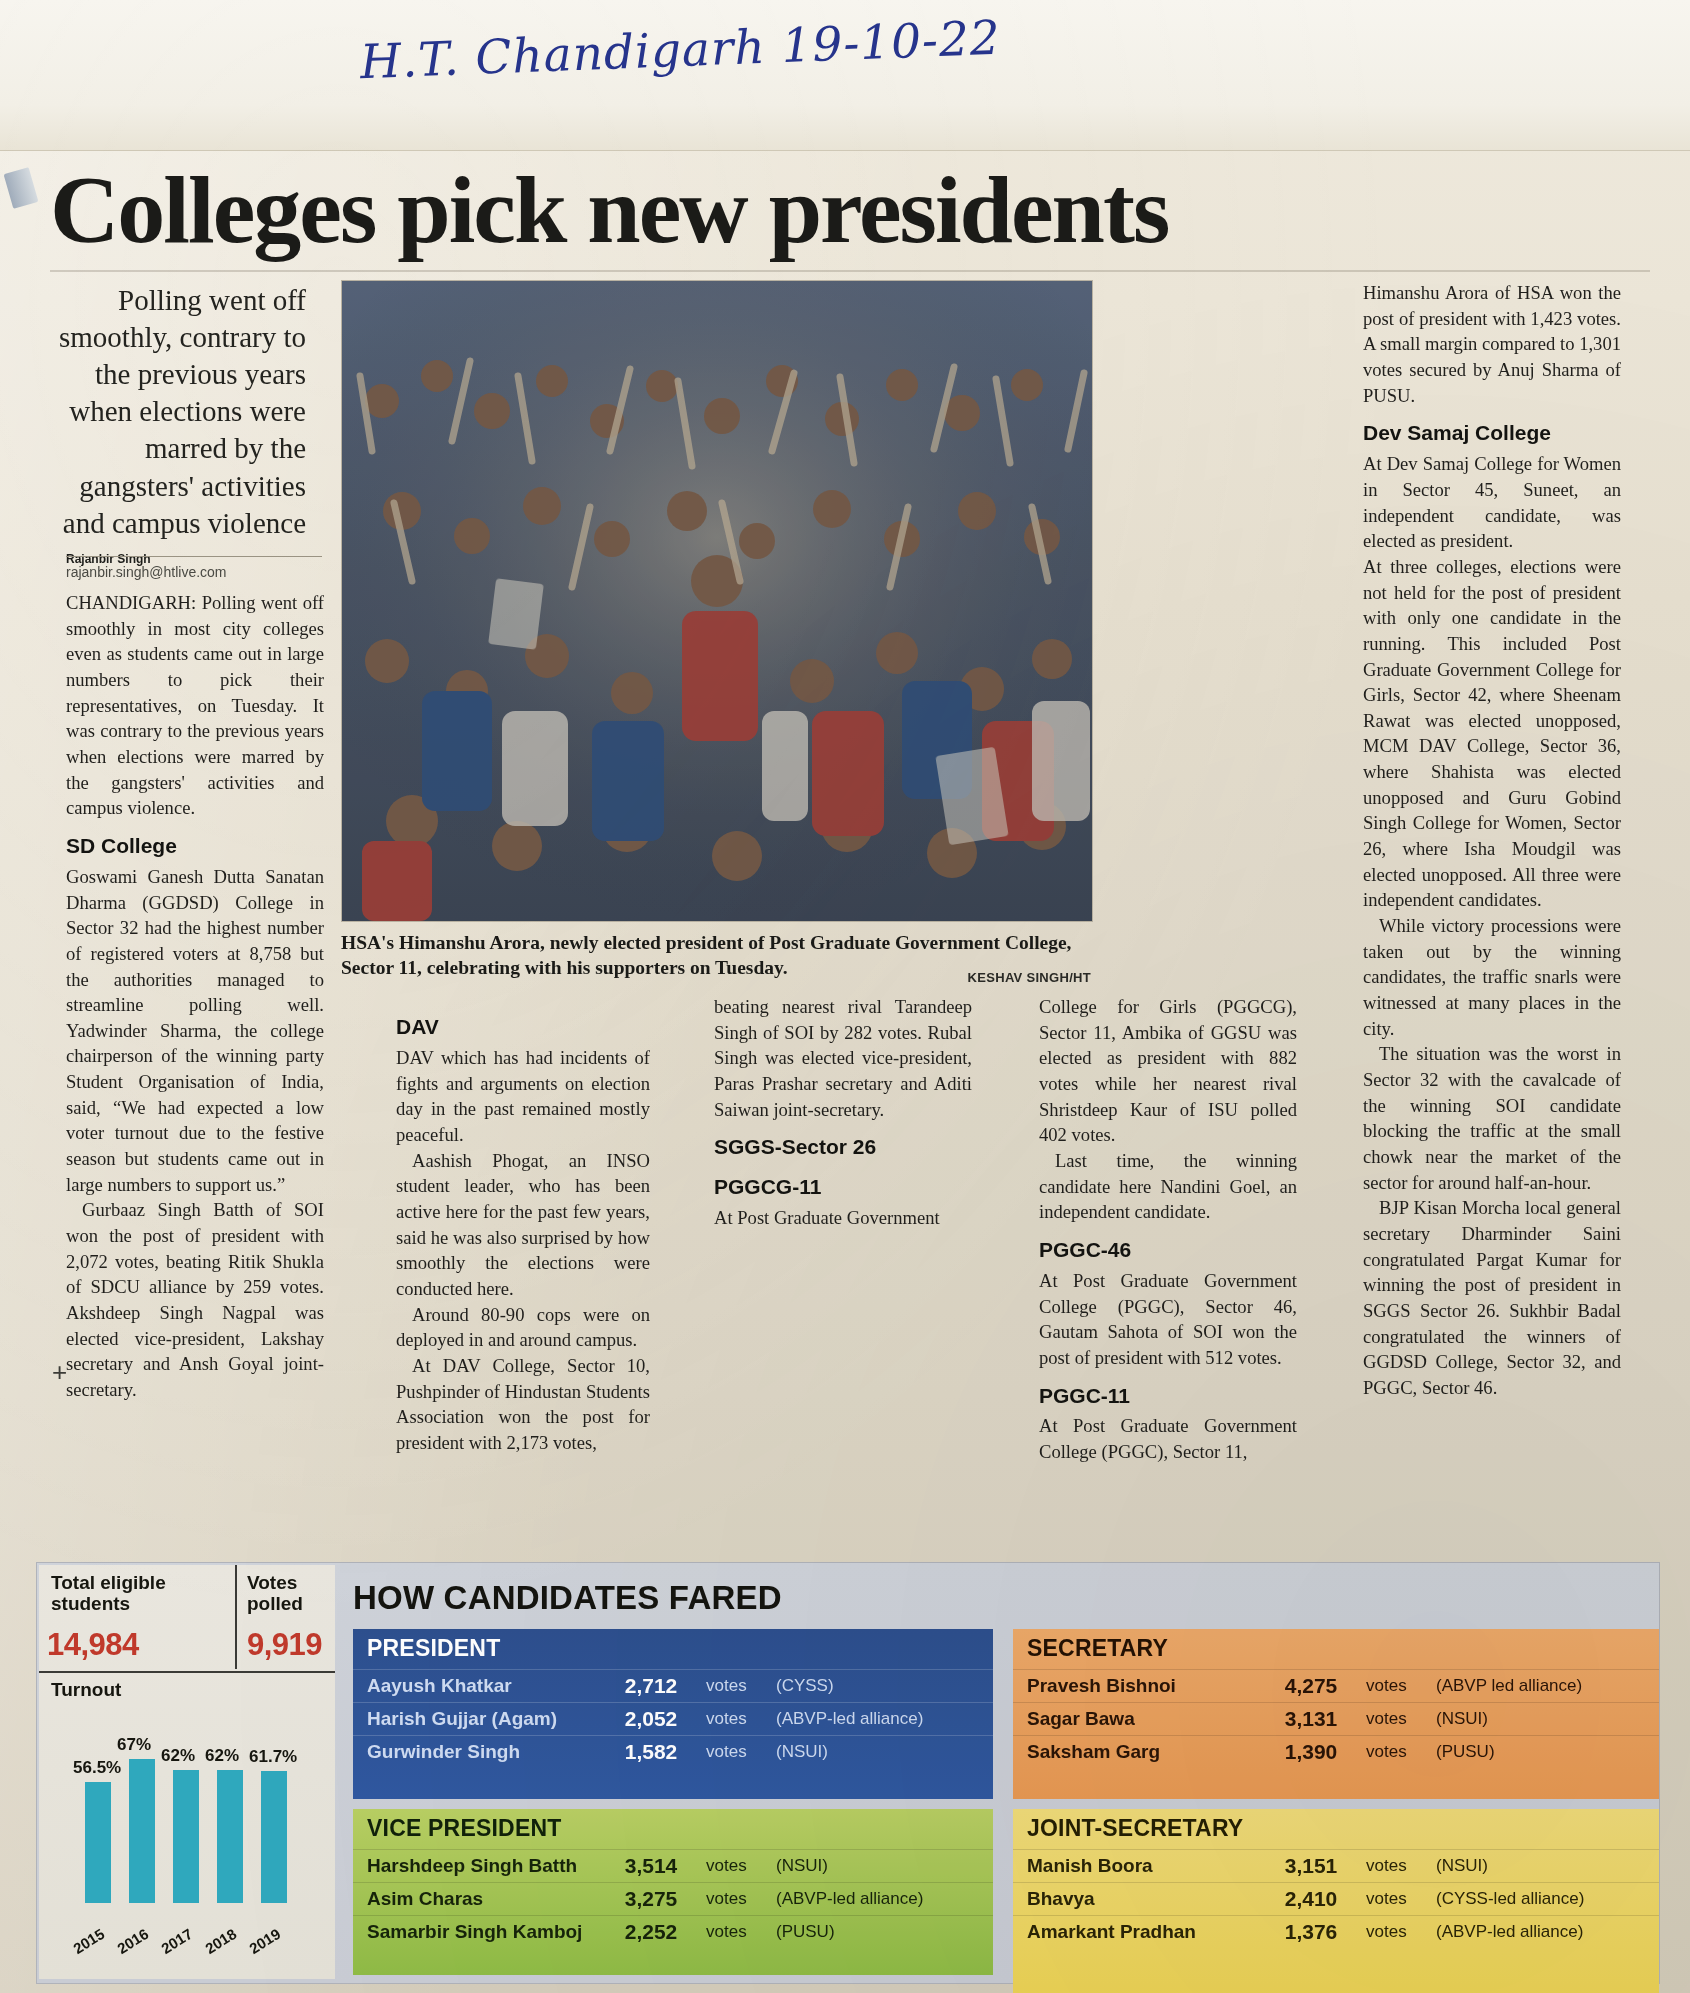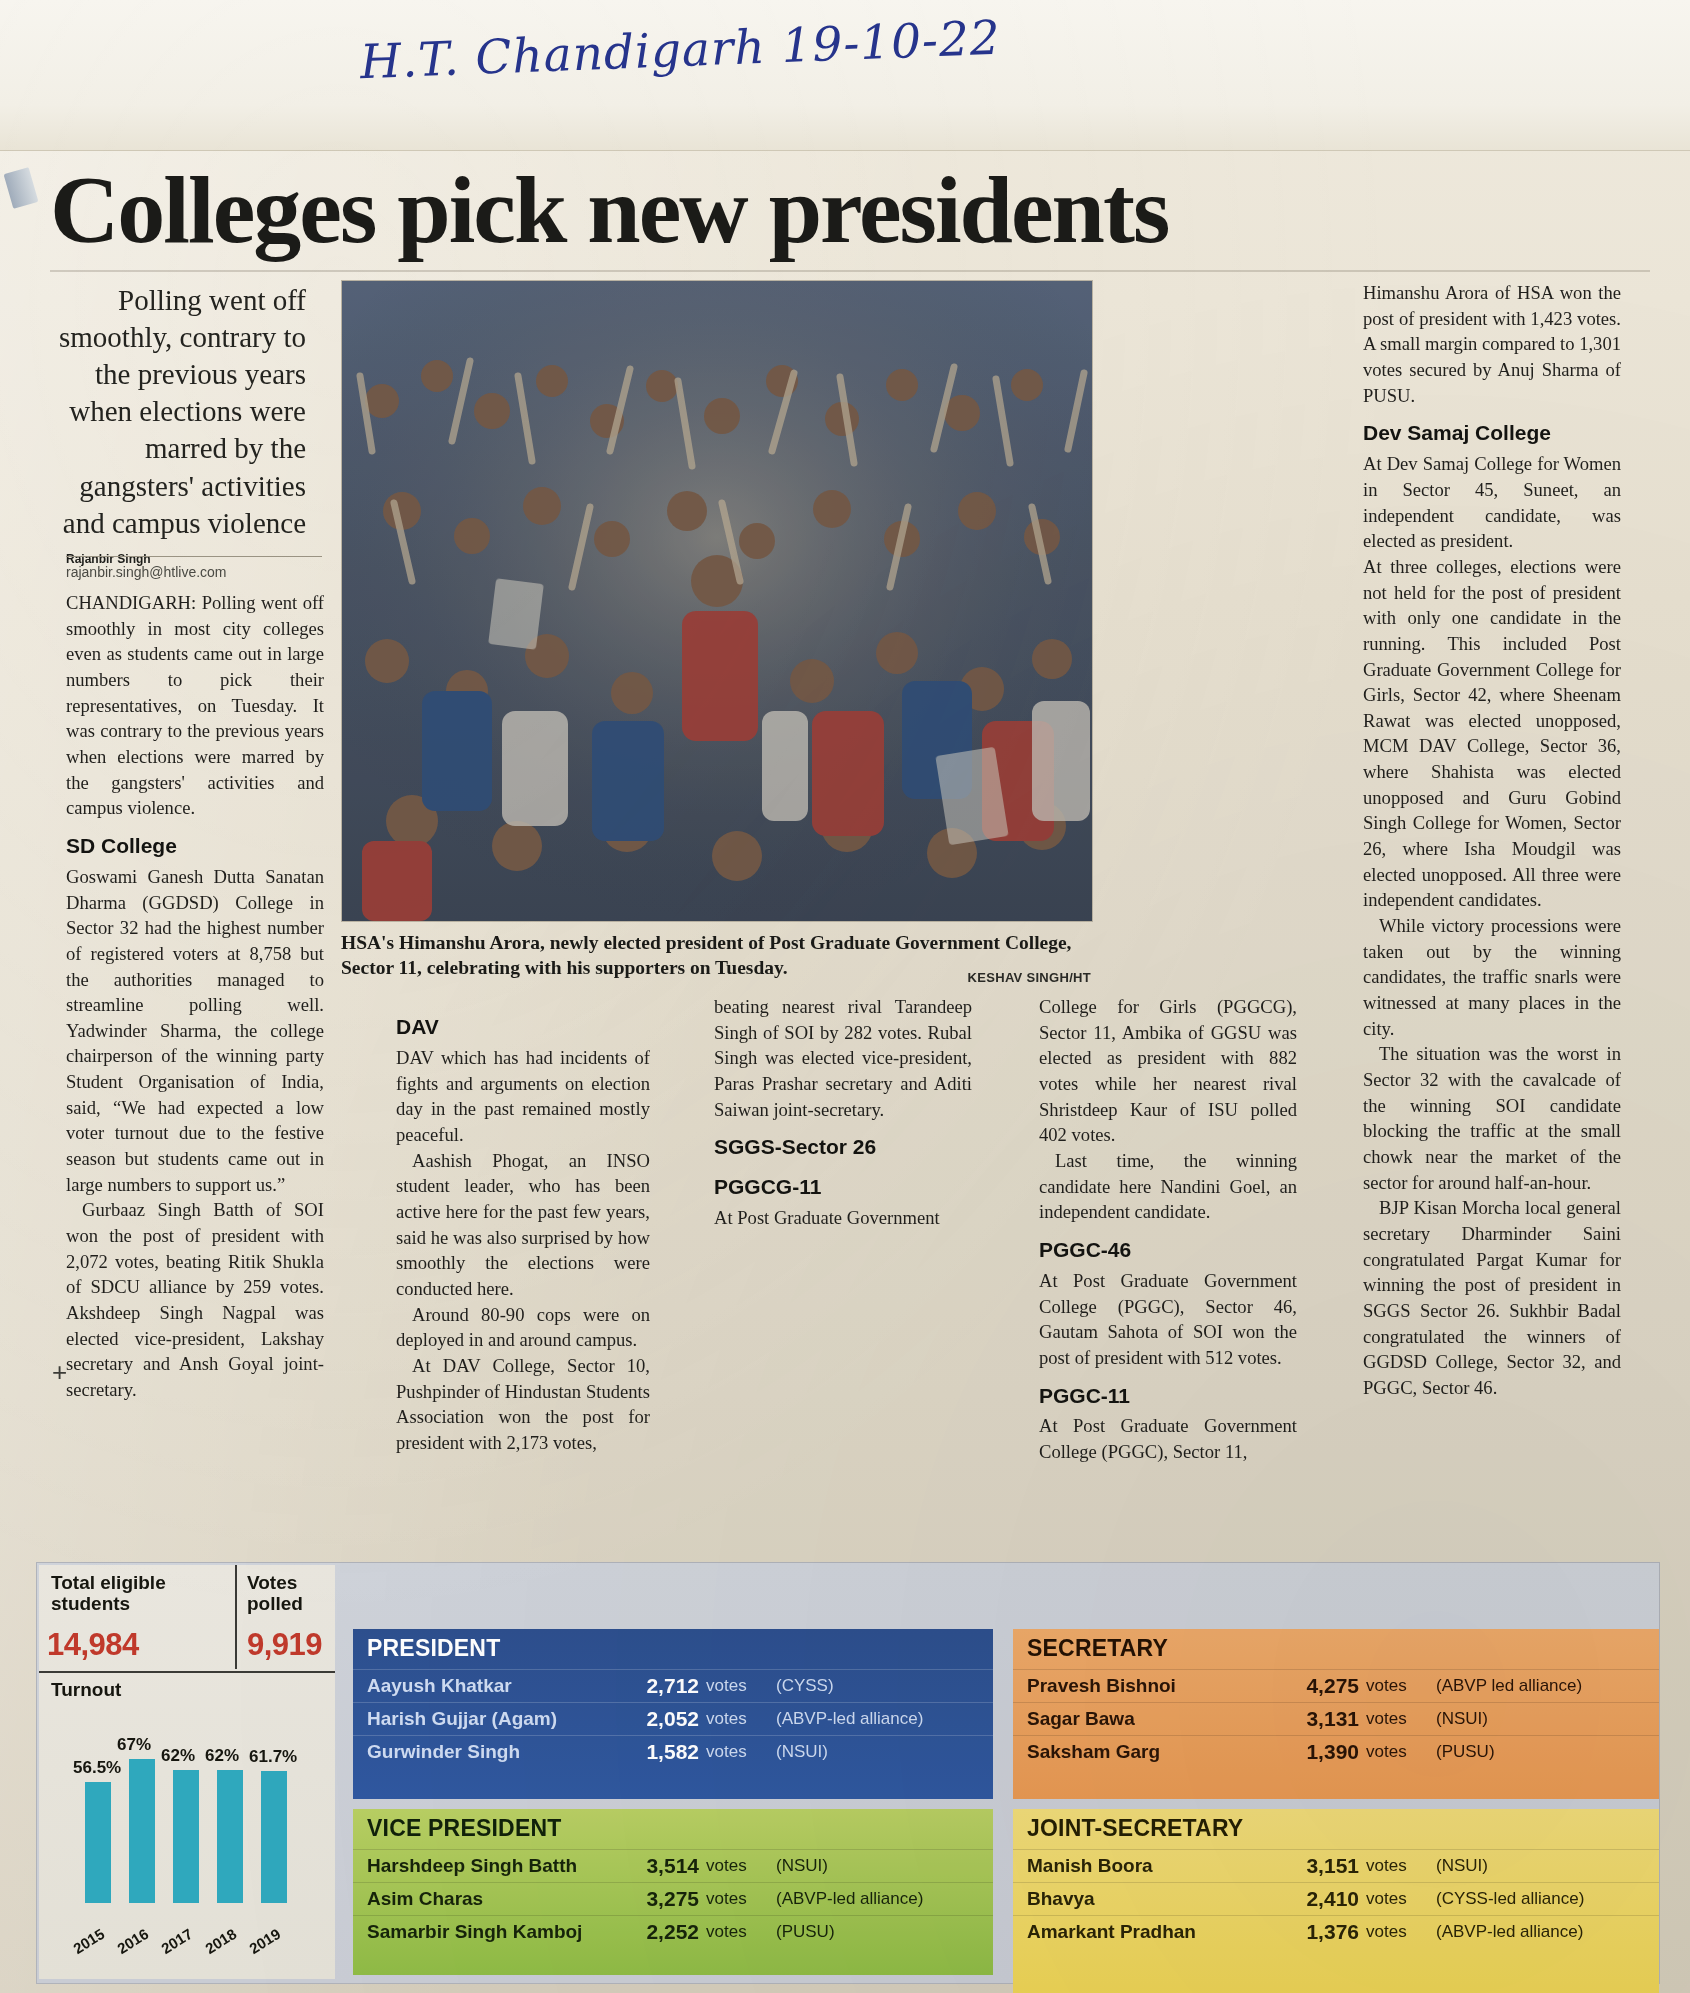--- a/index.html
+++ b/index.html
@@ -150,21 +150,21 @@
   .panel .ptitle{
     font-family:"Liberation Sans", sans-serif;font-weight:700;font-size:23px;
     padding:6px 16px 7px 14px;letter-spacing:.2px;
   }
   .prow{
     display:flex;align-items:center;height:33px;
     font-family:"Liberation Sans", sans-serif;font-size:19px;
     padding-left:14px;box-sizing:border-box;
   }
   .prow .nm{flex:0 0 236px;font-weight:700;}
-  .prow .vt{flex:0 0 96px;font-weight:700;font-size:21px;text-align:right;padding-right:7px;}
+  .prow .vt{flex:0 0 96px;font-weight:700;font-size:21px;text-align:center;padding-right:7px;}
   .prow .vw{flex:0 0 70px;font-size:17px;}
   .prow .pt{flex:1;font-size:17px;}
   
   #panel-president{left:316px;top:66px;width:640px;height:170px;background:linear-gradient(180deg,#2d4f8e 0%,#2f58a0 100%);color:#dfe8f7;}
   #panel-president .ptitle{color:#ffffff;}
   #panel-president .prow{border-top:1px solid rgba(255,255,255,.18);color:#cfdcf2;}
   #panel-president .vt{color:#ffffff;}
   
   #panel-vp{left:316px;top:246px;width:640px;height:166px;background:linear-gradient(180deg,#b9cf63 0%,#8fbb45 100%);color:#16230a;}
   #panel-vp .ptitle{color:#10210a;}
@@ -387,20 +387,21 @@
           <div class="yearlbl" style="left: 118px;">2017</div>
           <div class="bar" style="left: 168px; height: 132.857px; background: rgb(47, 168, 189);"></div>
           <div class="barlbl" style="left: 156px; bottom: 208.857px;">62%</div>
           <div class="yearlbl" style="left: 162px;">2018</div>
           <div class="bar" style="left: 212px; height: 132.214px; background: rgb(47, 168, 189);"></div>
           <div class="barlbl" style="left: 200px; bottom: 208.214px;">61.7%</div>
           <div class="yearlbl" style="left: 206px;">2019</div>
         </div>
     </div>
 
+    <div class="how-title">HOW CANDIDATES FARED</div>
 
     <div class="panel" id="panel-president">
       <div class="ptitle">PRESIDENT</div>
       <div class="prow">
         <span class="nm">Aayush Khatkar</span>
         <span class="vt">2,712</span>
         <span class="vw">votes</span>
         <span class="pt">(CYSS)</span>
       </div>
       <div class="prow">

